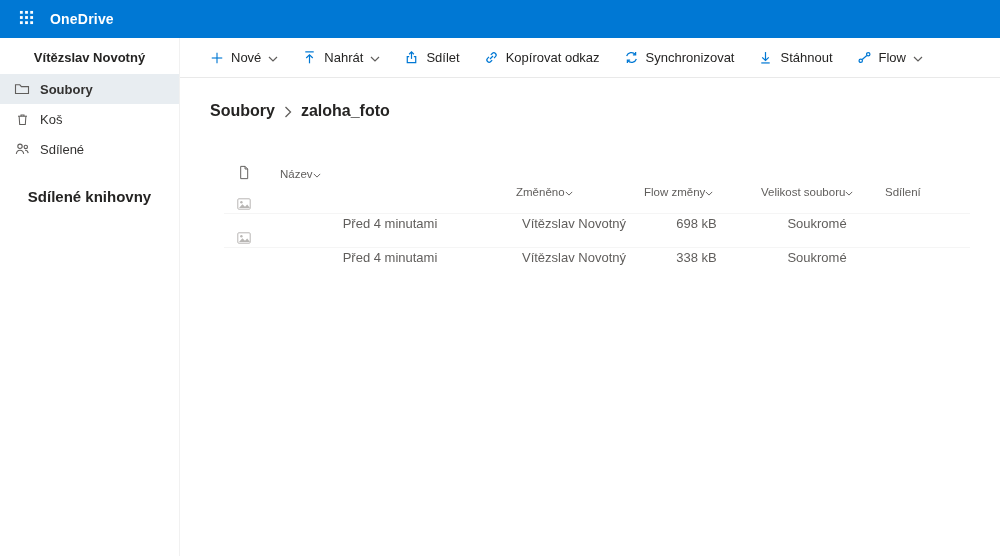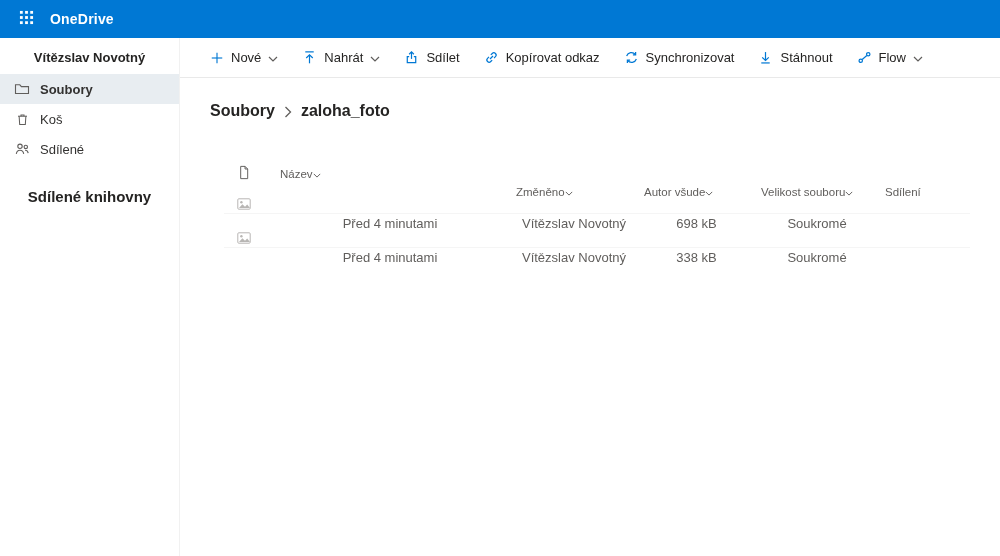--- a/index.html
+++ b/index.html
@@ -241,21 +241,21 @@
                     <polyline points="1,1 5,5 9,1"></polyline>
                   </svg></span>
             </div>
             <div class="hcell cell-pad">
               <span>Změněno</span>
               <span><svg width="8" height="5" viewBox="0 0 10 6" fill="none" stroke="#605e5c" stroke-width="1.2">
                     <polyline points="1,1 5,5 9,1"></polyline>
                   </svg></span>
             </div>
             <div class="hcell cell-pad">
-              <span>Autor všude</span>
+              <span>Flow změny</span>
               <span><svg width="8" height="5" viewBox="0 0 10 6" fill="none" stroke="#605e5c" stroke-width="1.2">
                     <polyline points="1,1 5,5 9,1"></polyline>
                   </svg></span>
             </div>
             <div class="hcell cell-pad">
               <span>Velikost souboru</span>
               <span><svg width="8" height="5" viewBox="0 0 10 6" fill="none" stroke="#605e5c" stroke-width="1.2">
                     <polyline points="1,1 5,5 9,1"></polyline>
                   </svg></span>
             </div>

